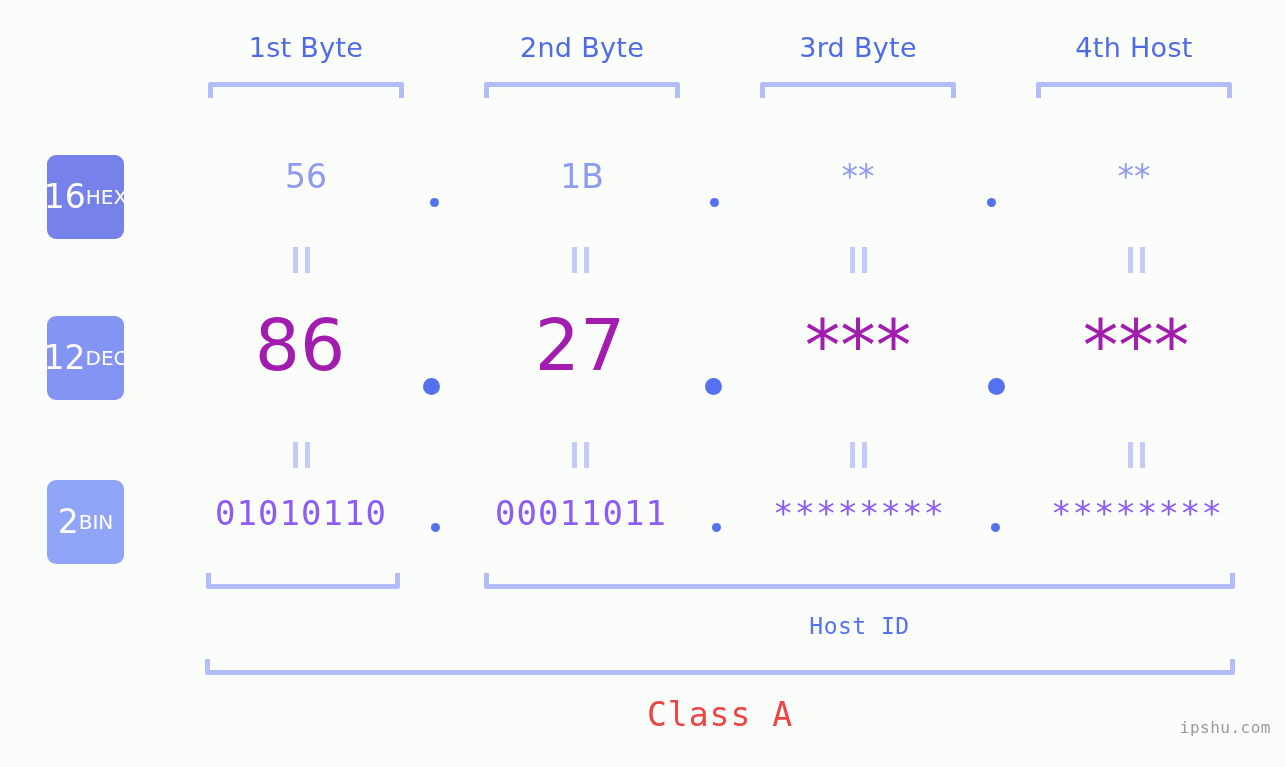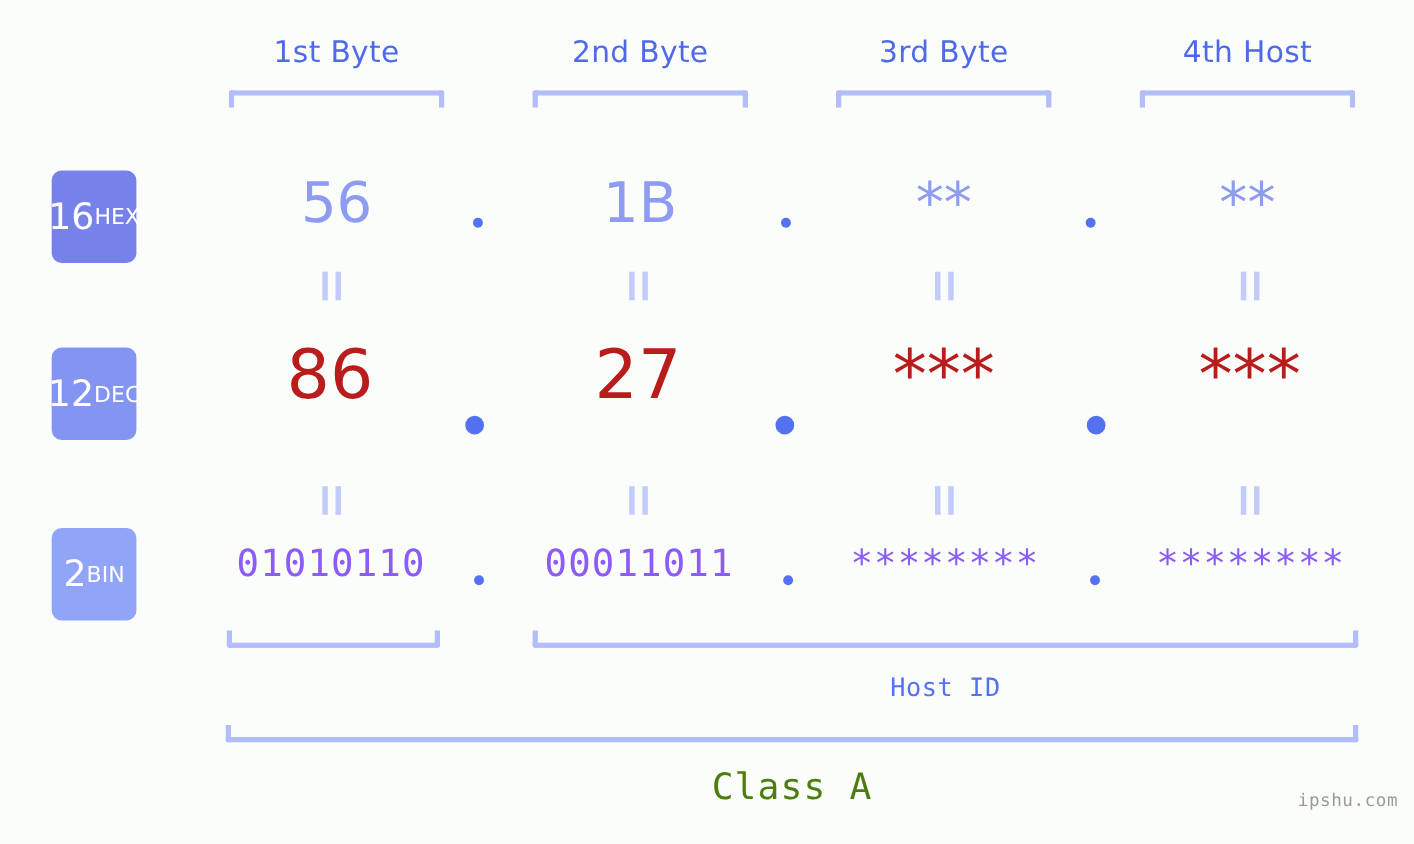--- a/index.html
+++ b/index.html
@@ -77,27 +77,27 @@
   }
 
   
   .val {
     position: absolute;
     text-align: center;
     white-space: nowrap;
     line-height: 1;
   }
   .row-hex .val {
-    font-size: 51px;
+    font-size: 33px;
     color: #8d9bf0;
     font-family: "DejaVu Sans", sans-serif;
   }
   .row-dec .val {
-    font-size: 62px;
-    color: #b91c1c;
+    font-size: 71px;
+    color: #a21caf;
     font-family: "DejaVu Sans", sans-serif;
   }
   .row-bin .val {
     font-size: 34px;
     color: #8b5cf6;
     font-family: "DejaVu Sans Mono", monospace;
     letter-spacing: 1px;
   }
 
   
@@ -129,21 +129,21 @@
     font-size: 23px;
     color: #5471f0;
     font-family: "DejaVu Sans Mono", monospace;
     text-align: center;
     white-space: nowrap;
     letter-spacing: 0.5px;
   }
   .class-label {
     position: absolute;
     font-size: 33px;
-    color: #4d7c0f;
+    color: #ef4444;
     font-family: "DejaVu Sans Mono", monospace;
     text-align: center;
     white-space: nowrap;
     letter-spacing: 1px;
   }
   .watermark {
     position: absolute;
     right: 14px;
     bottom: 30px;
     font-size: 16px;

